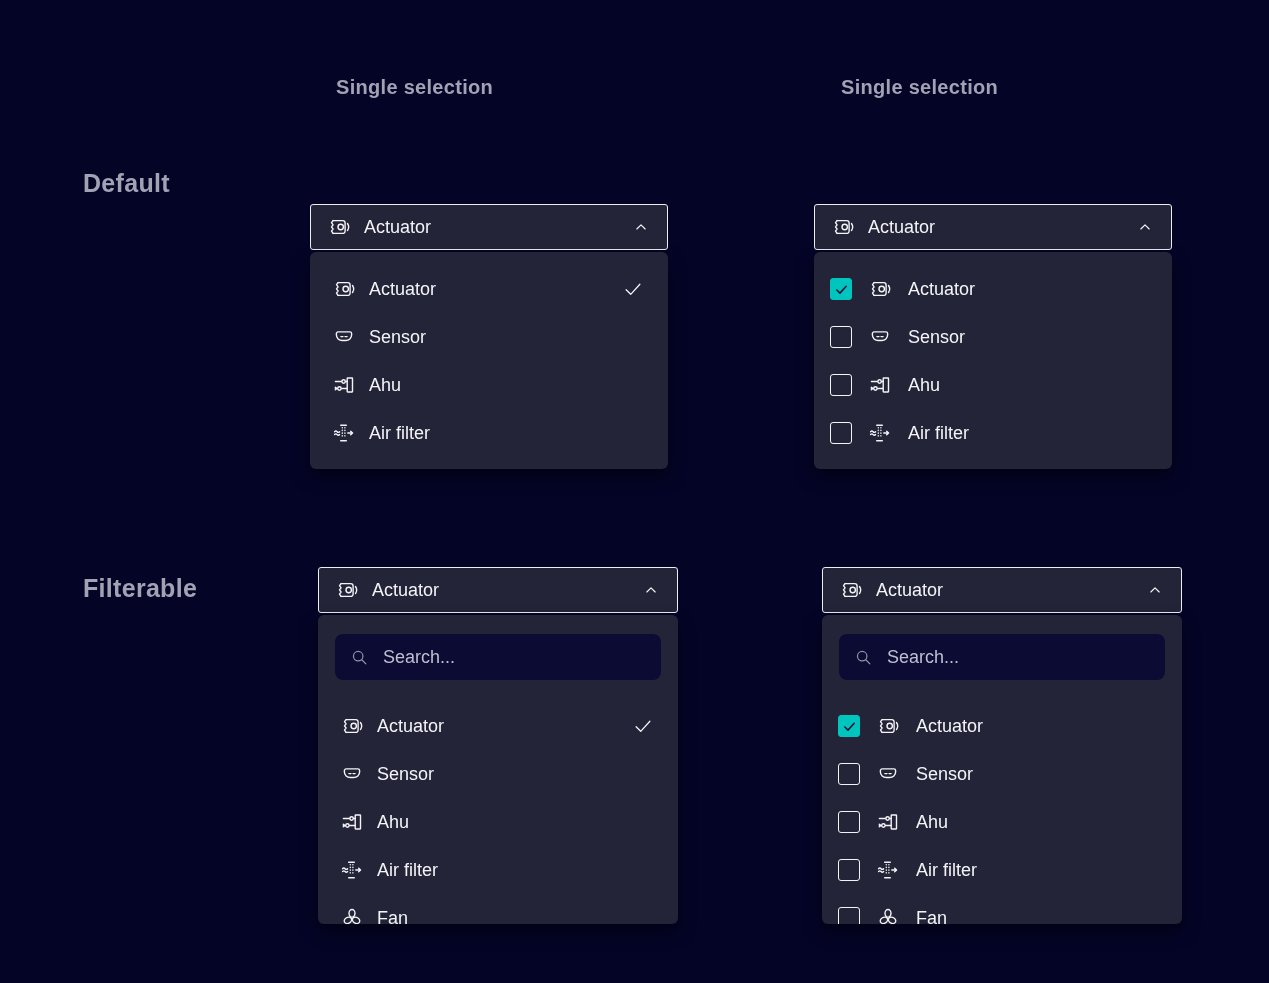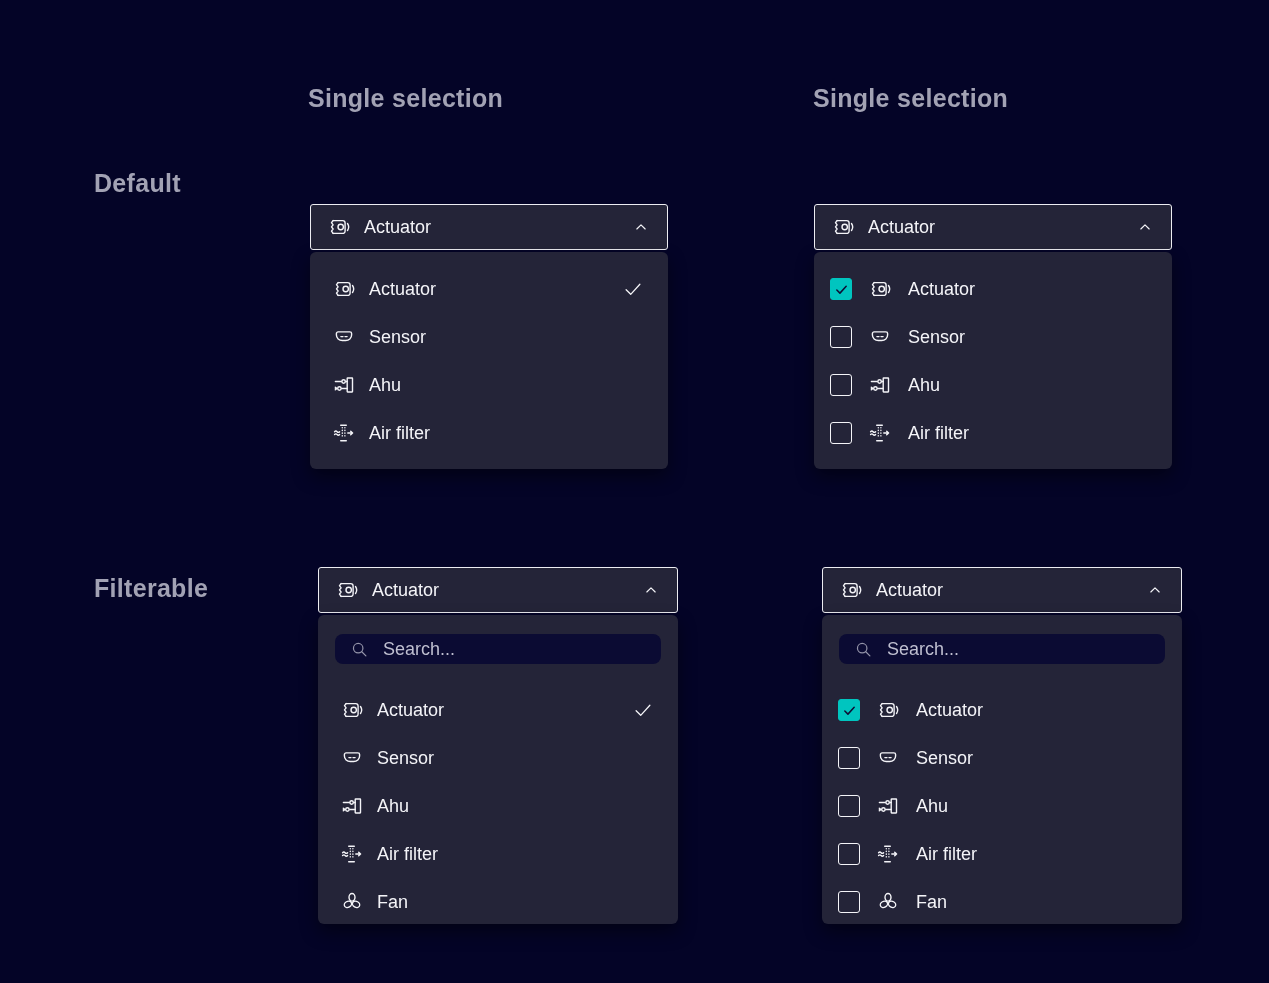--- a/index.html
+++ b/index.html
@@ -14,26 +14,26 @@
   *{margin:0;padding:0;box-sizing:border-box;}
   html,body{width:1269px;height:983px;}
   body{
     position:relative;
     background:var(--bg);
     font-family:"Liberation Sans", sans-serif;
     overflow:hidden;
     color:var(--text);
   }
   .col-header{
-    position:absolute;top:84px;font-size:25px;font-weight:700;color:var(--muted);letter-spacing:.3px;
+    position:absolute;top:76px;font-size:20px;font-weight:700;color:var(--muted);letter-spacing:.3px;margin-left:28px;
   }
   #hdr-single{left:308px;}
   #hdr-multi{left:813px;}
   .row-label{
-    position:absolute;left:94px;font-size:25px;font-weight:700;color:var(--muted);letter-spacing:.3px;
+    position:absolute;left:83px;font-size:25px;font-weight:700;color:var(--muted);letter-spacing:.3px;
   }
   #row-default{top:169px;}
   #row-filterable{top:526px;margin-top:48px;}
 
   .dropdown{position:absolute;margin-top:44px;}
   #dd-single-default{left:310px;top:160px;width:358px;}
   #dd-multi-default{left:814px;top:160px;width:358px;}
   #dd-single-filterable{left:318px;top:523px;width:360px;}
   #dd-multi-filterable{left:822px;top:523px;width:360px;}
 
@@ -57,21 +57,21 @@
     padding:13px 0 12px;
     box-shadow:0 8px 18px rgba(0,0,0,.45);
   }
   .filterable-panel{
     padding:19px 0 0;
     height:309px;
     overflow:hidden;
   }
   .search{
     margin:0 17px;
-    height:30px;
+    height:46px;
     background:var(--field);
     border-radius:8px;
     display:flex;align-items:center;
     padding:0 14px;gap:13px;
   }
   .search .icon{color:#9393A8;width:21px;height:21px;flex:0 0 auto;}
   .search input{
     background:transparent;border:none;outline:none;
     color:#E8E8F0;font-size:18px;flex:1;min-width:0;
     font-family:"Liberation Sans", sans-serif;

